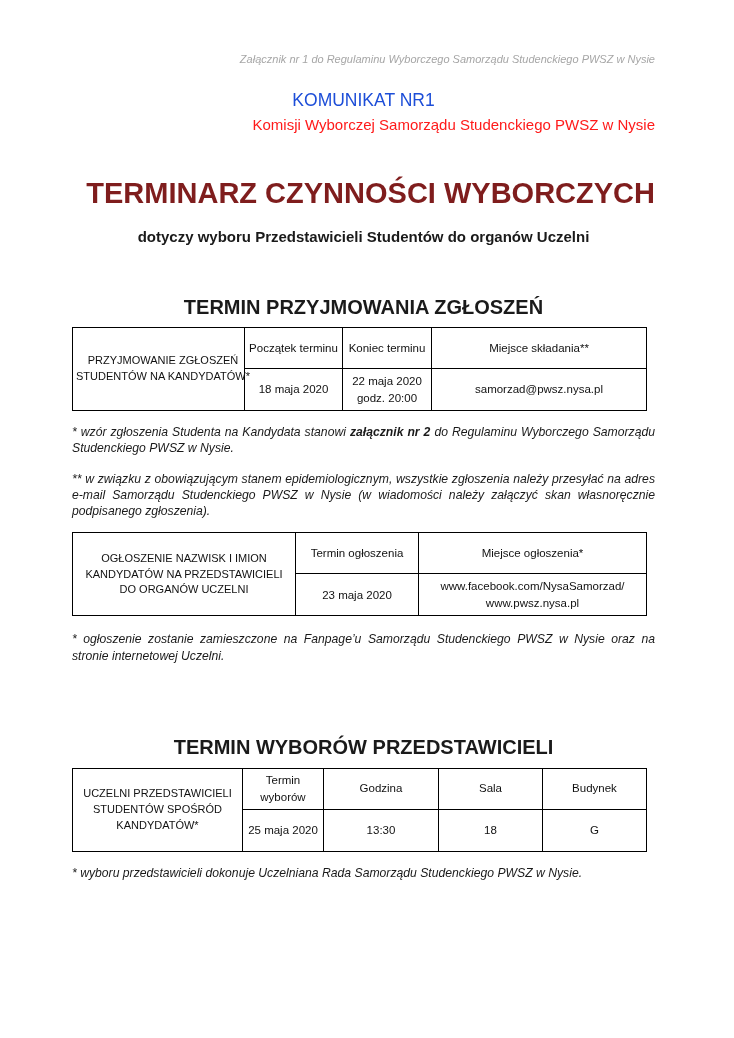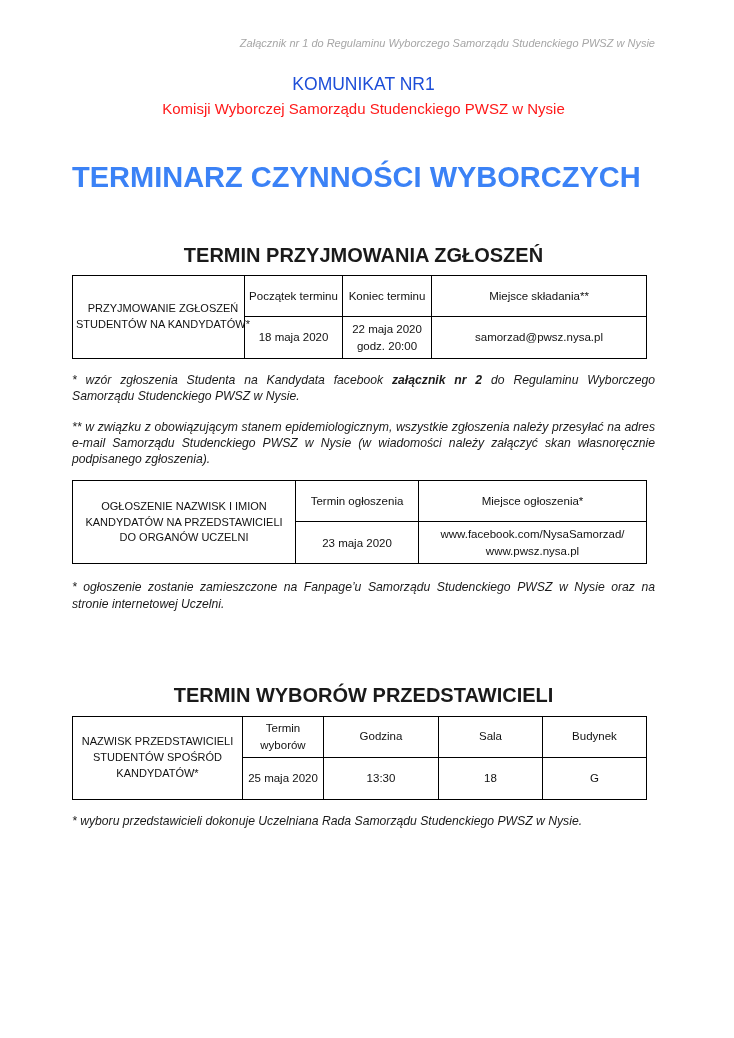--- a/index.html
+++ b/index.html
@@ -1,25 +1,25 @@
 <!DOCTYPE html>
 <html lang="pl"><head>
 <meta charset="utf-8">
 <style>
   html,body { margin:0; padding:0; background:#ffffff; }
   body { font-family:"Liberation Sans", sans-serif; color:#1a1a1a; }
-  .page { position:relative; width:734px; height:894px; background:#ffffff; overflow:hidden; margin:0 auto; }
+  .page { position:relative; width:734px; height:894px; background:#ffffff; overflow:hidden; margin:16px auto; }
   .content { padding:0 79px 0 72px; width:583px; }
 
   .header-note { padding-top:36px; text-align:right; font-style:italic; font-size:11px; line-height:14px; color:#a6a6a6; }
 
   .announcement-title { margin-top:24px; text-align:center; font-size:17.5px; line-height:20px; color:#1d4ed8; }
-  .announcement-subtitle { margin-top:6px; text-align:center; font-size:15px; line-height:18px; color:#ff1a1a; }
+  .announcement-subtitle { margin-top:6px; text-align:right; font-size:15px; line-height:18px; color:#ff1a1a; }
 
-  .doc-title { margin-top:42px; text-align:left; font-size:29px; line-height:34px; font-weight:bold; color:#3b82f6; }
+  .doc-title { margin-top:42px; text-align:right; font-size:29px; line-height:34px; font-weight:bold; color:#7f1d1d; }
   .doc-subtitle { margin-top:18px; text-align:center; font-size:15px; line-height:18px; font-weight:bold; }
 
   .section-heading { text-align:center; font-size:20px; line-height:19px; font-weight:bold; }
   .mt-sec1 { margin-top:52px; }
   .mt-sec2 { margin-top:74px; }
   .mt-sec3 { margin-top:74px; }
 
   table { border-collapse:collapse; table-layout:fixed; width:574px; }
   .tbl { margin-top:10px; }
   td, th { border:1.5px solid #000; font-weight:normal; text-align:center; vertical-align:middle; padding:2px 3px; font-size:11.5px; line-height:1.45; color:#111; overflow:visible; }
@@ -40,20 +40,21 @@
 
 <div class="page">
   <div class="content">
 
     <div class="header-note">Załącznik nr 1 do Regulaminu Wyborczego Samorządu Studenckiego PWSZ w Nysie</div>
 
     <div class="announcement-title">KOMUNIKAT NR1</div>
     <div class="announcement-subtitle">Komisji Wyborczej Samorządu Studenckiego PWSZ w Nysie</div>
 
     <div class="doc-title">TERMINARZ CZYNNOŚCI WYBORCZYCH</div>
+    <div class="doc-subtitle">dotyczy wyboru Przedstawicieli Studentów do organów Uczelni</div>
 
     <div class="section-heading mt-sec1">TERMIN PRZYJMOWANIA ZGŁOSZEŃ</div>
 
     <table class="tbl">
       <colgroup>
           <col style="width:172px">
           <col style="width:98px">
           <col style="width:89px">
           <col style="width:215px">
         </colgroup>
@@ -67,21 +68,21 @@
       </tr>
       <tr class="val-row">
         <td>18 maja 2020</td>
         <td><span class="multiline">22 maja 2020
 godz. 20:00</span></td>
         <td>samorzad@pwsz.nysa.pl</td>
       </tr>
     </tbody>
       </table>
 
-    <p class="footnote"><span>* wzór zgłoszenia Studenta na Kandydata facebook </span><b>załącznik nr 2</b><span> do Regulaminu Wyborczego Samorządu Studenckiego PWSZ w Nysie.</span></p>
+    <p class="footnote"><span>* wzór zgłoszenia Studenta na Kandydata stanowi </span><b>załącznik nr 2</b><span> do Regulaminu Wyborczego Samorządu Studenckiego PWSZ w Nysie.</span></p>
     <p class="footnote" style="margin-top:15px">** w związku z obowiązującym stanem epidemiologicznym, wszystkie zgłoszenia należy przesyłać na adres e-mail Samorządu Studenckiego PWSZ w Nysie (w wiadomości należy załączyć skan własnoręcznie podpisanego zgłoszenia).</p>
 
 
     <table class="tbl" style="margin-top:13px">
       <colgroup>
           <col style="width:223px">
           <col style="width:123px">
           <col style="width:228px">
         </colgroup>
       <tbody>
@@ -107,21 +108,21 @@
     <table class="tbl" style="margin-top:11px">
       <colgroup>
           <col style="width:170px">
           <col style="width:81px">
           <col style="width:115px">
           <col style="width:104px">
           <col style="width:104px">
         </colgroup>
       <tbody>
           <tr class="hdr-row" style="height:34px">
-        <td rowspan="2" class="row-label"><span class="multiline">NAZWISK PRZEDSTAWICIELI
+        <td rowspan="2" class="row-label"><span class="multiline">UCZELNI PRZEDSTAWICIELI
 STUDENTÓW SPOŚRÓD
 KANDYDATÓW*</span></td>
         <th>Termin wyborów</th>
         <th>Godzina</th>
         <th>Sala</th>
         <th>Budynek</th>
       </tr>
       <tr class="val-row">
         <td>25 maja 2020</td>
         <td>13:30</td>

